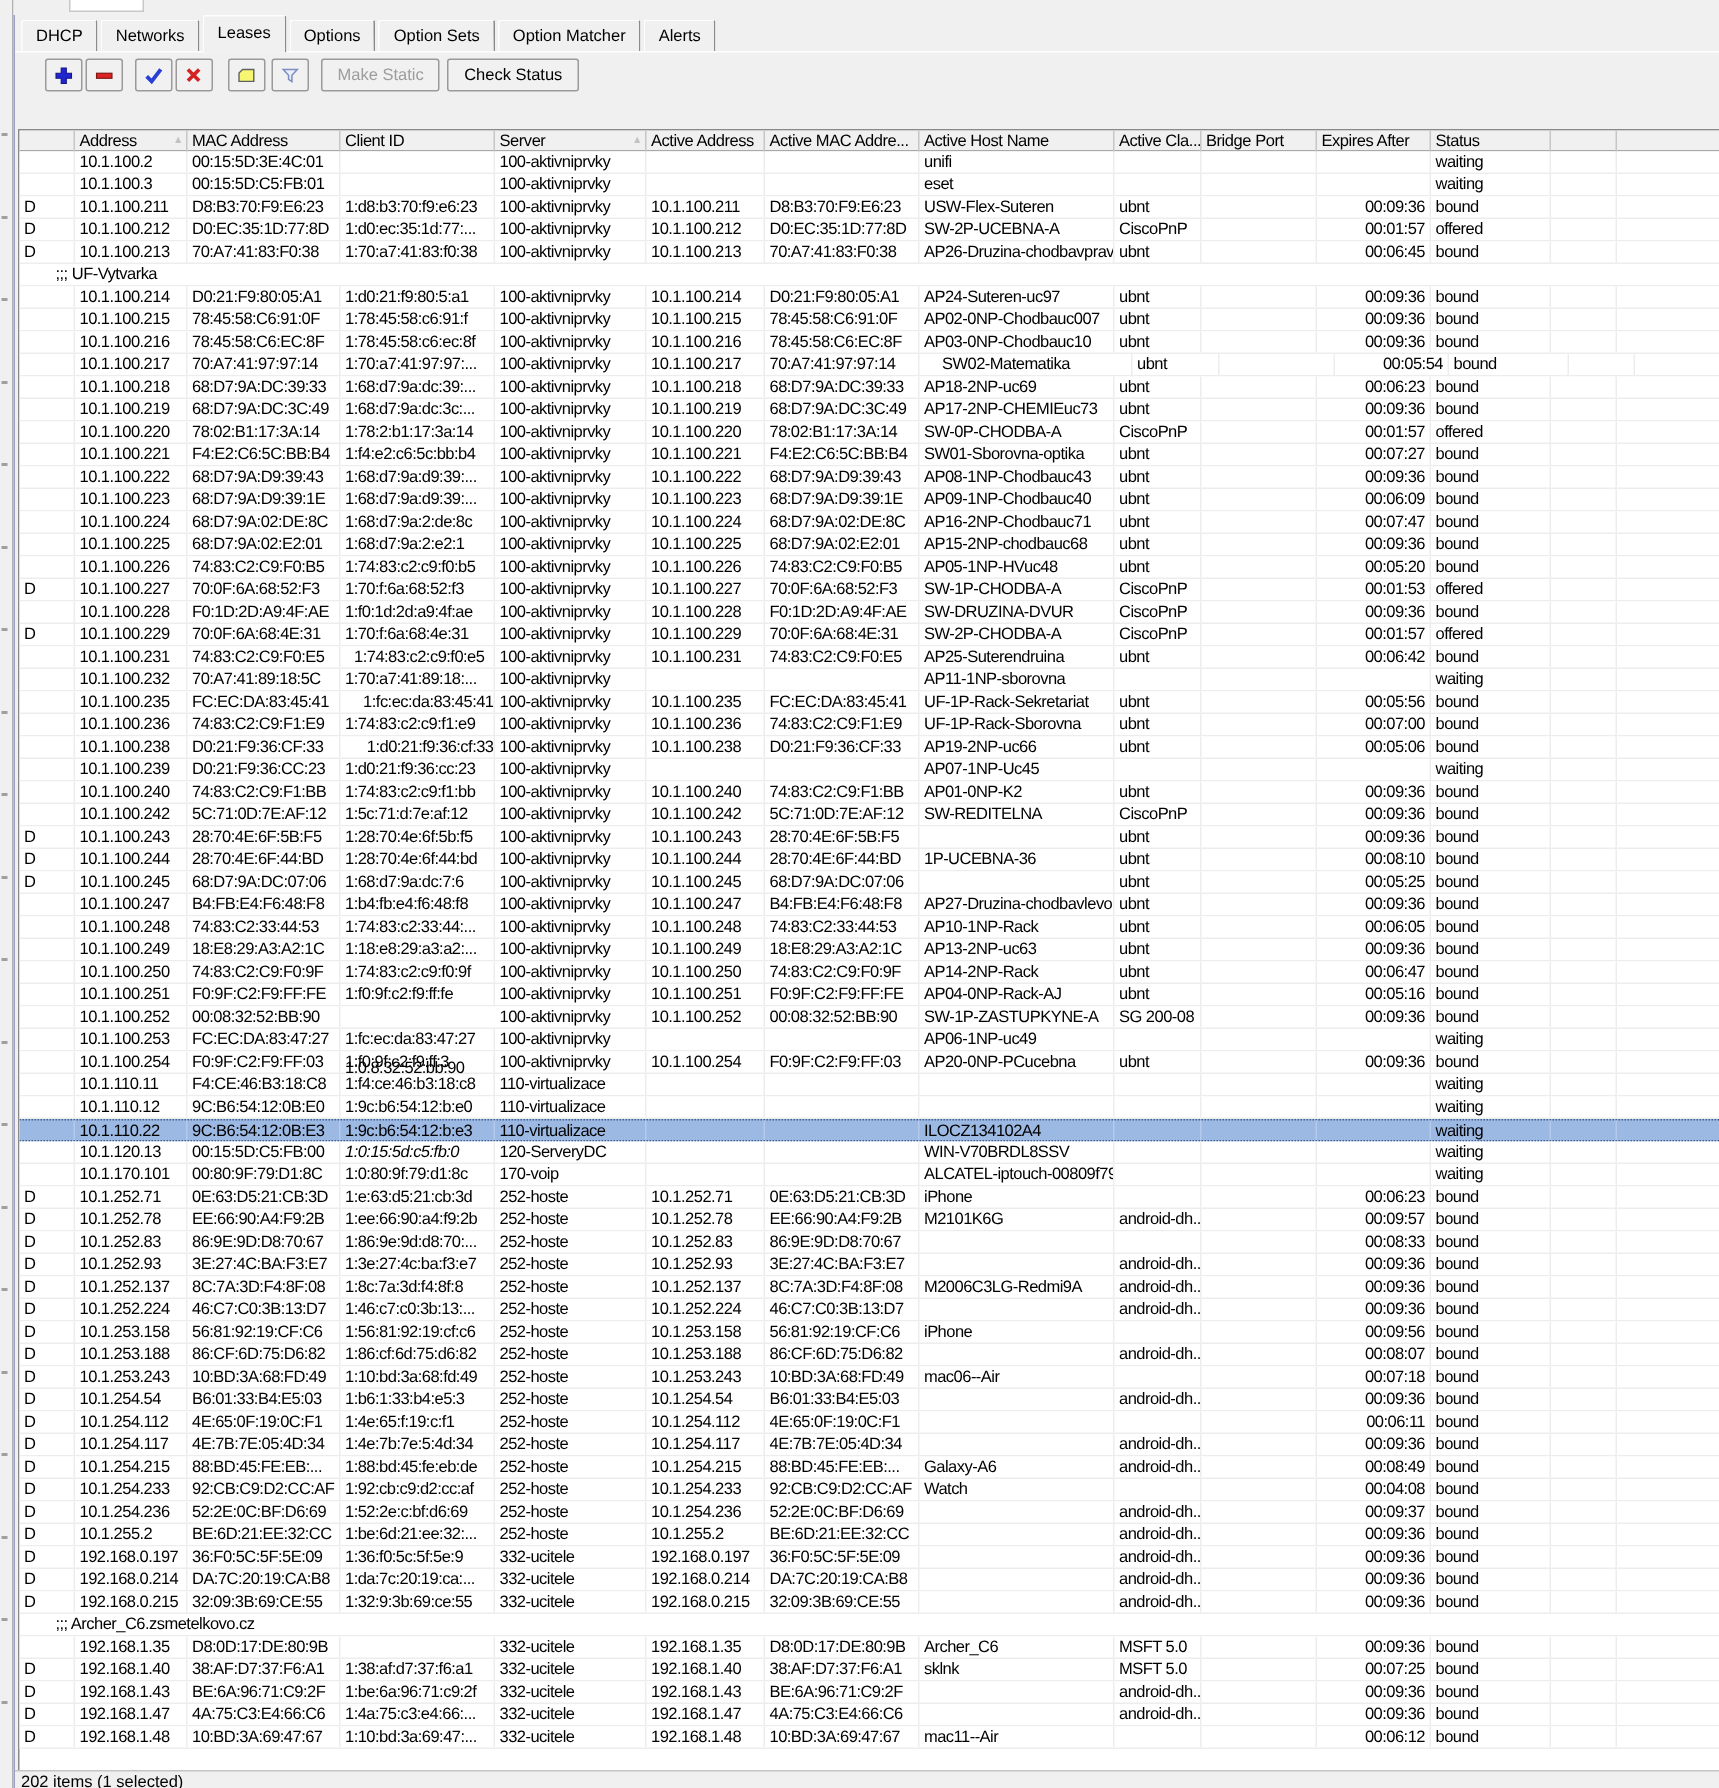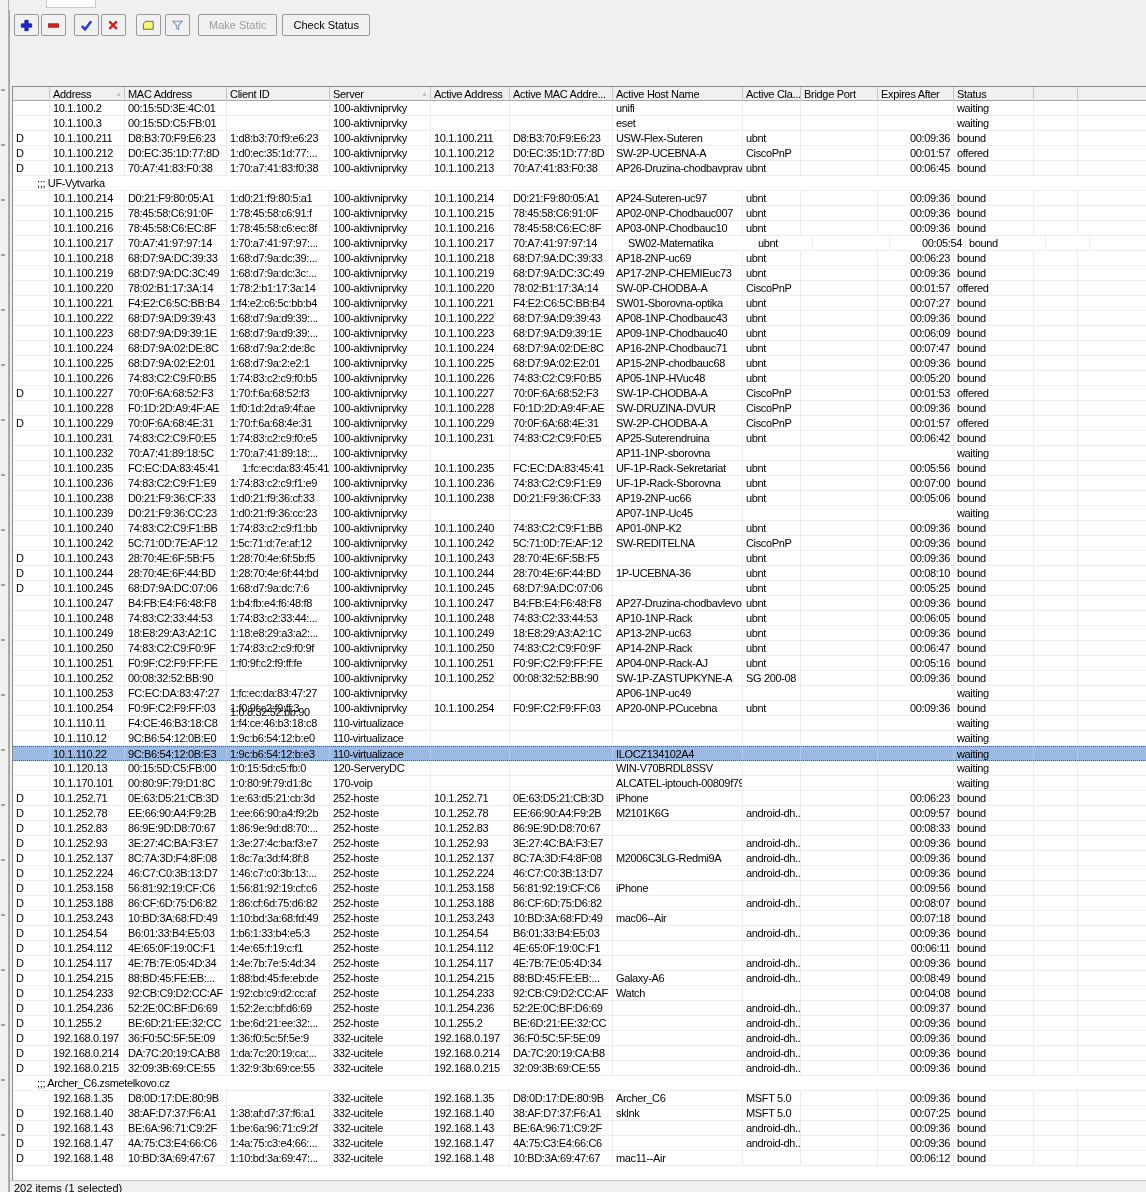--- a/index.html
+++ b/index.html
@@ -14,21 +14,21 @@
 
   .window { position:absolute; left:9px; top:10px; width:1137px; height:1182px; background:#f0f0f0; border-left:1px solid #9aa0c8; }
 
   .titlebar { height:20px; background:linear-gradient(#666bd6,#4a50bc); color:#fff; font-weight:bold; padding:4px 0 0 7px; }
 
   .tabstrip { position:relative; height:25px; padding-left:4px; display:flex; align-items:flex-end; border-bottom:1px solid #fdfdfd; }
   .tab { height:21px; line-height:20px; padding:0 9px; background:#f0f0f0; border:1px solid #8a8a8a; border-bottom:none;
          border-top-color:#fdfdfd; border-left-color:#fdfdfd; margin-right:2px; border-radius:2px 2px 0 0; white-space:nowrap; }
   .tab.active { height:25px; line-height:22px; margin-bottom:-1px; z-index:2; background:#f0f0f0; }
 
-  .toolbar { height:30px; display:flex; align-items:center; padding-left:4px; }
+  .toolbar { height:30px; display:flex; align-items:center; padding-left:20px; }
   .tbtn { width:25px; height:22px; background:#f1f1f1; border:1px solid #9a9a9a; border-radius:2px;
           display:flex; align-items:center; justify-content:center; margin-right:2px; flex:none; }
   .sp2{width:2px;flex:none;} .sp6{width:6px;flex:none;} .sp8{width:8px;flex:none;}
   .pushbtn { height:22px; padding:0 10px; border:1px solid #9a9a9a; background:#f1f1f1; border-radius:2px;
              font-family:"Liberation Sans",sans-serif; font-size:11px; margin-right:5px; flex:none; }
   .pushbtn.disabled { color:#9c9c9c; }
 
   .listwrap { position:absolute; left:2px; right:0; top:76px; bottom:12px; background:#fff;
               border-top:1px solid #8a8a8a; border-left:1px solid #8a8a8a; overflow:hidden; }
   .thead { display:flex; height:14px; background:#f0f0f0; border-bottom:1px solid #a8a8a8; }
@@ -54,20 +54,29 @@
 <body>
 
 <div class="left-strip">
     <div class="ticks"></div>
   </div>
 <div class="top-gap"></div>
 <div class="bg-fragment"></div>
 
 <div class="window">
 
+  <div class="tabstrip">
+      <div class="tab">DHCP</div>
+      <div class="tab">Networks</div>
+      <div class="tab active">Leases</div>
+      <div class="tab">Options</div>
+      <div class="tab">Option Sets</div>
+      <div class="tab">Option Matcher</div>
+      <div class="tab">Alerts</div>
+    </div>
 
   <div class="toolbar">
     <div class="tbtn">
       <svg width="15" height="15" viewBox="0 0 16 16">
           <path d="M6.2 2.5h3.6v3.7h3.7v3.6H9.8v3.7H6.2V9.8H2.5V6.2h3.7z" fill="#2125cf" stroke="#141587" stroke-width="0.8"></path>
         </svg>
     </div>
     <div class="tbtn">
       <svg width="15" height="15" viewBox="0 0 16 16">
           <rect x="2.5" y="6.2" width="11" height="3.6" fill="#dd2222" stroke="#7d1414" stroke-width="0.8"></rect>
@@ -453,21 +462,21 @@
           <div class="cell" style="width: 77px;"></div>
           <div class="cell right" style="width: 76px;">00:01:57</div>
           <div class="cell" style="width: 80px;">offered</div>
           <div class="cell" style="width: 44px;"></div>
           <div class="cell fill"></div>
         </div>
         <div class="row">
           <div class="cell" style="width: 37px;"></div>
           <div class="cell" style="width: 75px;">10.1.100.231</div>
           <div class="cell" style="width: 102px;">74:83:C2:C9:F0:E5</div>
-          <div class="cell" style="width: 103px;">1:74:83:c2:c9:f0:e5</div>
+          <div class="cell" style="width: 103px; text-align: center;">1:74:83:c2:c9:f0:e5</div>
           <div class="cell" style="width: 101px;">100-aktivniprvky</div>
           <div class="cell" style="width: 79px;">10.1.100.231</div>
           <div class="cell" style="width: 103px;">74:83:C2:C9:F0:E5</div>
           <div class="cell" style="width: 130px;">AP25-Suterendruina</div>
           <div class="cell" style="width: 58px;">ubnt</div>
           <div class="cell" style="width: 77px;"></div>
           <div class="cell right" style="width: 76px;">00:06:42</div>
           <div class="cell" style="width: 80px;">bound</div>
           <div class="cell" style="width: 44px;"></div>
           <div class="cell fill"></div>
@@ -517,21 +526,21 @@
           <div class="cell" style="width: 77px;"></div>
           <div class="cell right" style="width: 76px;">00:07:00</div>
           <div class="cell" style="width: 80px;">bound</div>
           <div class="cell" style="width: 44px;"></div>
           <div class="cell fill"></div>
         </div>
         <div class="row">
           <div class="cell" style="width: 37px;"></div>
           <div class="cell" style="width: 75px;">10.1.100.238</div>
           <div class="cell" style="width: 102px;">D0:21:F9:36:CF:33</div>
-          <div class="cell" style="width: 103px;">1:d0:21:f9:36:cf:33</div>
+          <div class="cell" style="width: 103px; text-align: right;">1:d0:21:f9:36:cf:33</div>
           <div class="cell" style="width: 101px;">100-aktivniprvky</div>
           <div class="cell" style="width: 79px;">10.1.100.238</div>
           <div class="cell" style="width: 103px;">D0:21:F9:36:CF:33</div>
           <div class="cell" style="width: 130px;">AP19-2NP-uc66</div>
           <div class="cell" style="width: 58px;">ubnt</div>
           <div class="cell" style="width: 77px;"></div>
           <div class="cell right" style="width: 76px;">00:05:06</div>
           <div class="cell" style="width: 80px;">bound</div>
           <div class="cell" style="width: 44px;"></div>
           <div class="cell fill"></div>
@@ -805,21 +814,21 @@
           <div class="cell" style="width: 77px;"></div>
           <div class="cell right" style="width: 76px;"></div>
           <div class="cell" style="width: 80px;">waiting</div>
           <div class="cell" style="width: 44px;"></div>
           <div class="cell fill"></div>
         </div>
         <div class="row">
           <div class="cell" style="width: 37px;"></div>
           <div class="cell" style="width: 75px;">10.1.120.13</div>
           <div class="cell" style="width: 102px;">00:15:5D:C5:FB:00</div>
-          <div class="cell" style="width: 103px;">1:0:15:5d:c5:fb:0</div>
+          <div class="cell" style="width: 103px; font-style: italic;">1:0:15:5d:c5:fb:0</div>
           <div class="cell" style="width: 101px;">120-ServeryDC</div>
           <div class="cell" style="width: 79px;"></div>
           <div class="cell" style="width: 103px;"></div>
           <div class="cell" style="width: 130px;">WIN-V70BRDL8SSV</div>
           <div class="cell" style="width: 58px;"></div>
           <div class="cell" style="width: 77px;"></div>
           <div class="cell right" style="width: 76px;"></div>
           <div class="cell" style="width: 80px;">waiting</div>
           <div class="cell" style="width: 44px;"></div>
           <div class="cell fill"></div>

